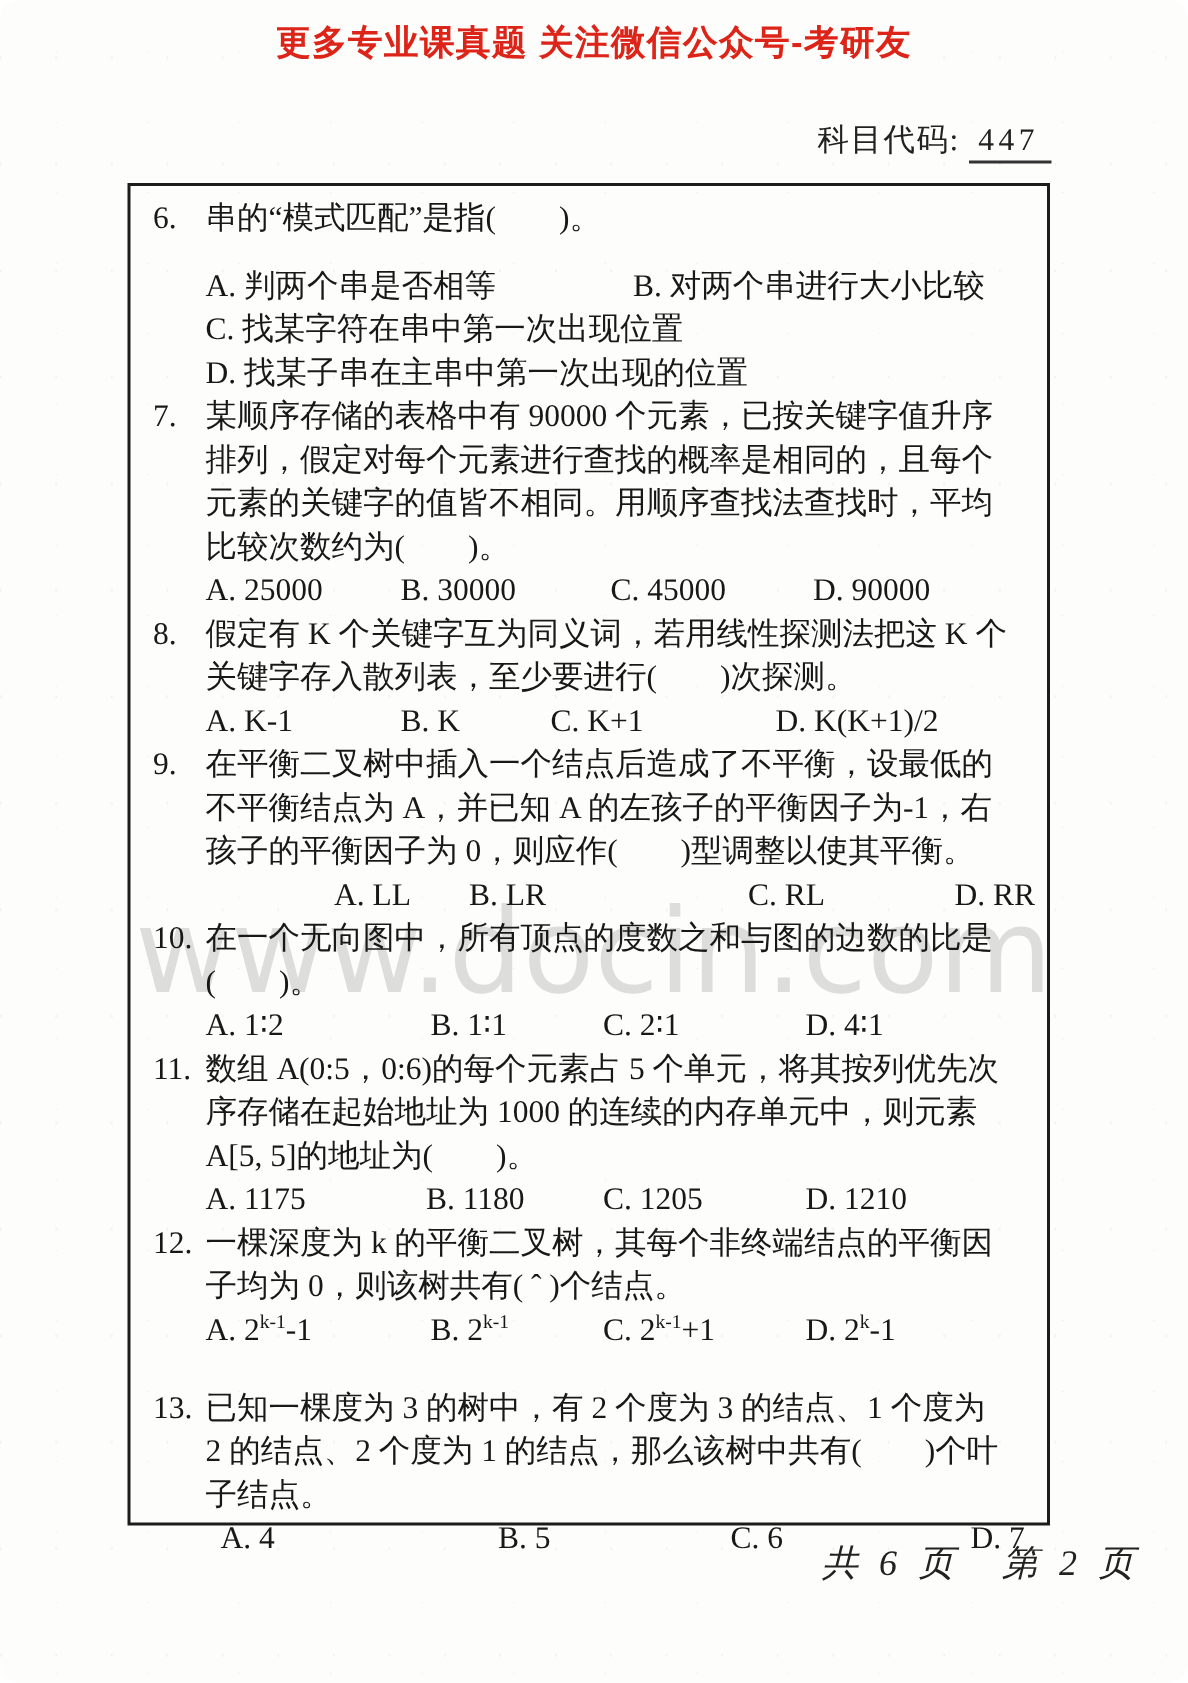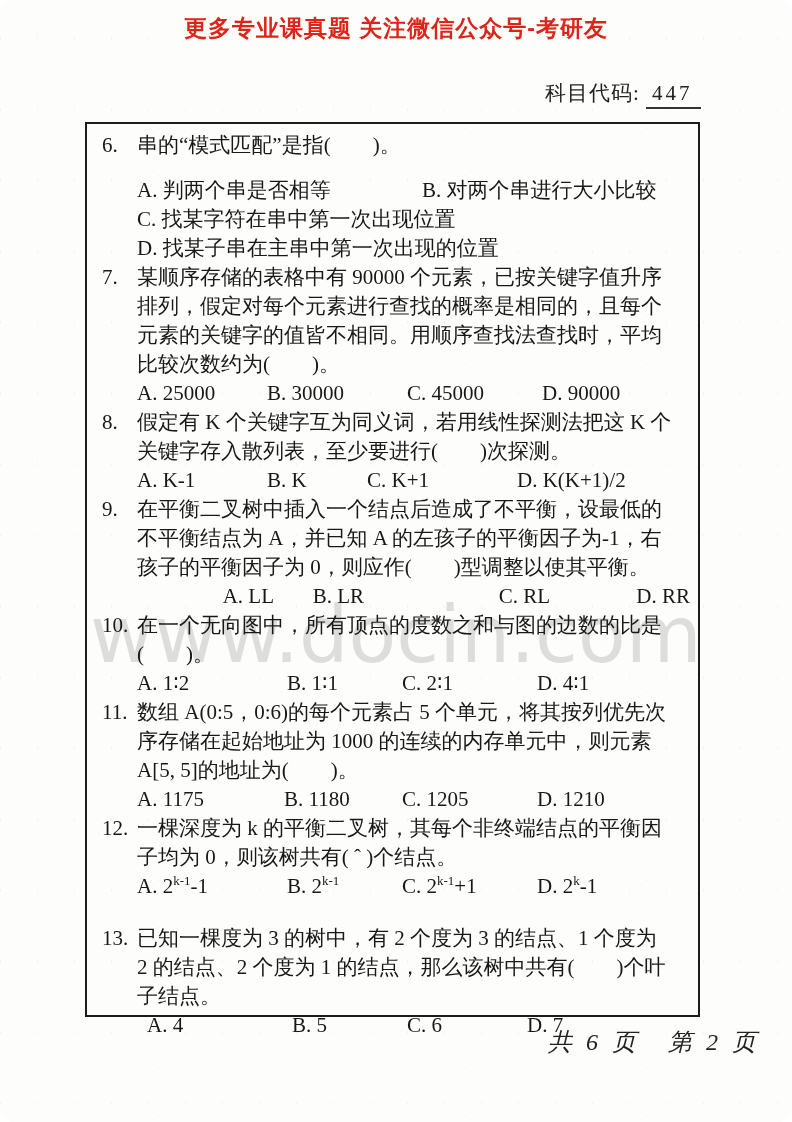--- a/index.html
+++ b/index.html
@@ -65,21 +65,21 @@
   .qline { min-height:29px; }
 
   .opts { display:grid; }
   .oc-q6ab { grid-template-columns:285px auto;margin-top:16px; }
   .oc-q7  { grid-template-columns:130px 140px 135px auto; }
   .oc-q8  { grid-template-columns:130px 100px 150px auto; }
   .oc-q9  { grid-template-columns:137px 90px 186px auto;text-align:right; }
   .oc-q10 { grid-template-columns:150px 115px 135px auto; }
   .oc-q11 { grid-template-columns:147px 118px 135px auto; }
   .oc-q12 { grid-template-columns:150px 115px 135px auto; }
-  .oc-q13 { grid-template-columns:145px 115px 120px auto; padding-left:10px; }
+  .oc-q13 { grid-template-columns:145px 115px 120px auto; padding-left:10px;gap:40px; }
 
   .opt sup {
     font-size:13px; line-height:0;
     vertical-align:super; letter-spacing:0;
   }
 
   .footer {
     position:absolute; top:1026px; left:548px;
     font-size:24px; letter-spacing:4px; color:#222;font-style:italic;
   }

